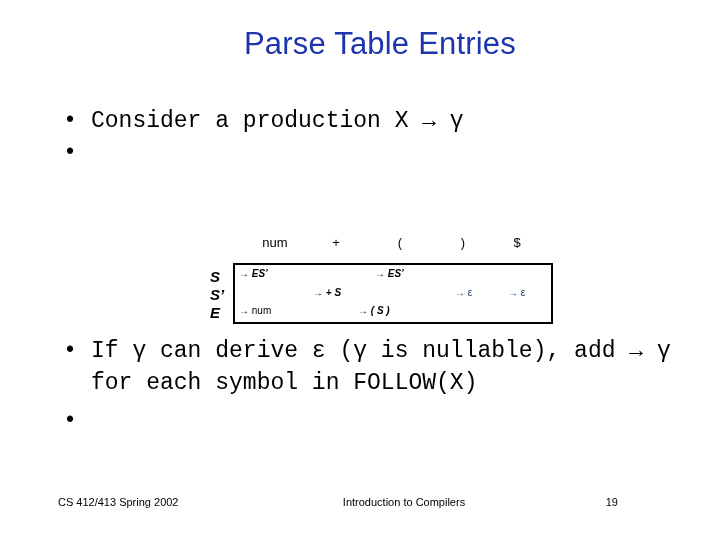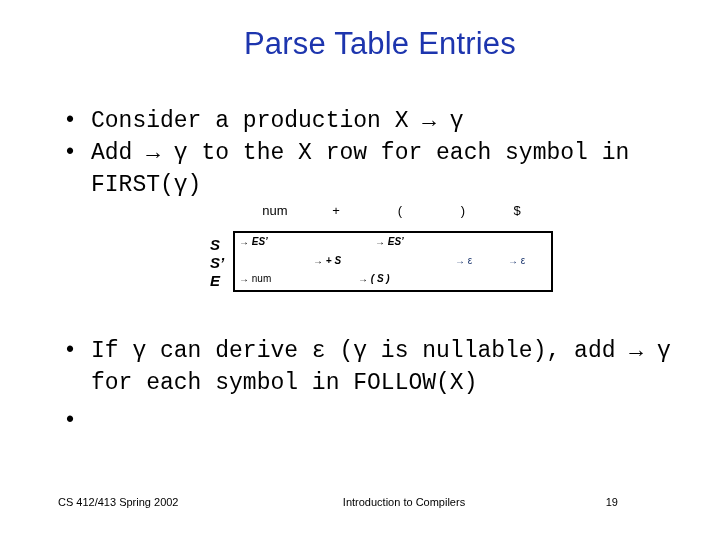--- a/index.html
+++ b/index.html
@@ -59,21 +59,21 @@
 
   
   #parse-table {
     position: absolute;
     left: 0;
     top: 0;
     width: 720px;
     height: 540px;
     pointer-events: none;
   }
-  #parse-table > * { pointer-events: auto; }
+  #parse-table > * { pointer-events: auto; margin-top: 32px; }
 
   .col-head {
     position: absolute;
     top: 203px;
     font-size: 13px;
     text-align: center;
     white-space: nowrap;
   }
 
   .row-label {
@@ -122,21 +122,20 @@
 
 <div id="slide-title">Parse Table Entries</div>
 
 <div class="bullet-block" id="bullets-top">
   <div class="bullet">
     <span class="dot">•</span>
     <span class="sym">Consider a production X → γ</span>
   </div>
   <div class="bullet">
     <span class="dot">•</span>
-    <span class="sym">Add → γ to the X row for each symbol in FIRST(γ)</span>
   </div>
 </div>
 
 <div id="parse-table">
 
   <div class="col-head" style="left:245px;width:60px;">num</div>
   <div class="col-head" style="left:316px;width:40px;">+</div>
   <div class="col-head" style="left:380px;width:40px;">(</div>
   <div class="col-head" style="left:443px;width:40px;">)</div>
   <div class="col-head" style="left:497px;width:40px;">$</div>

